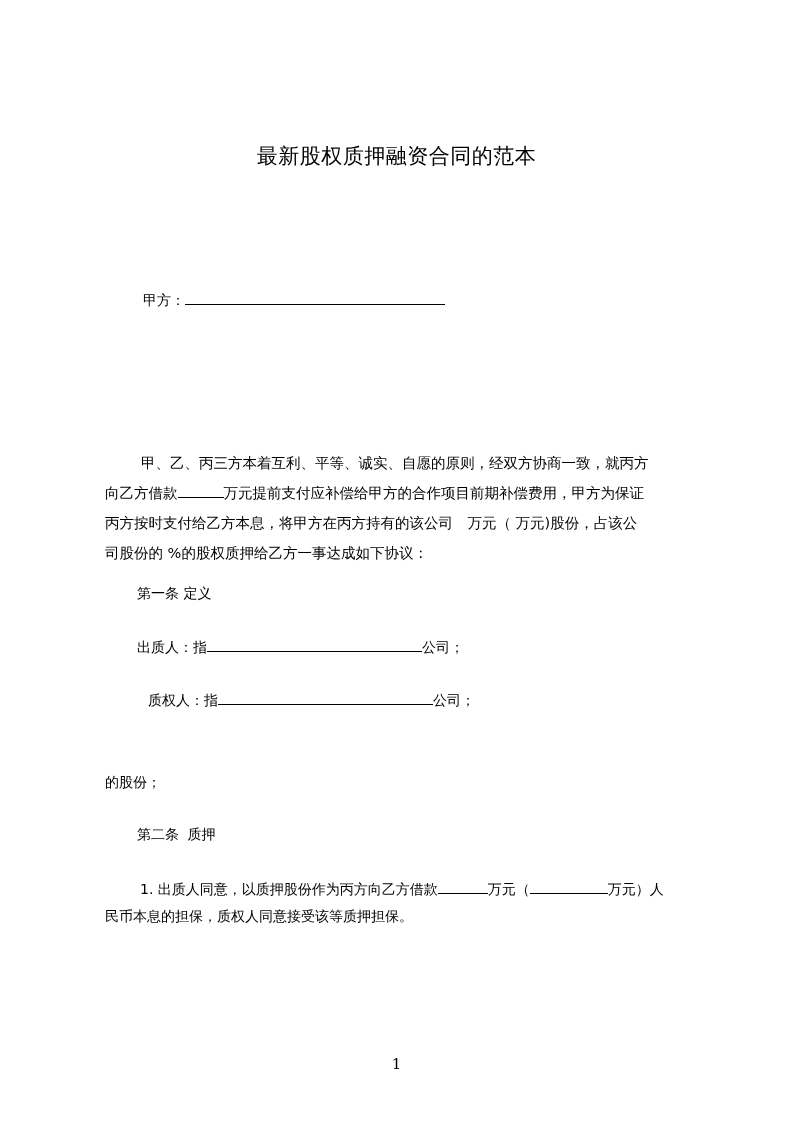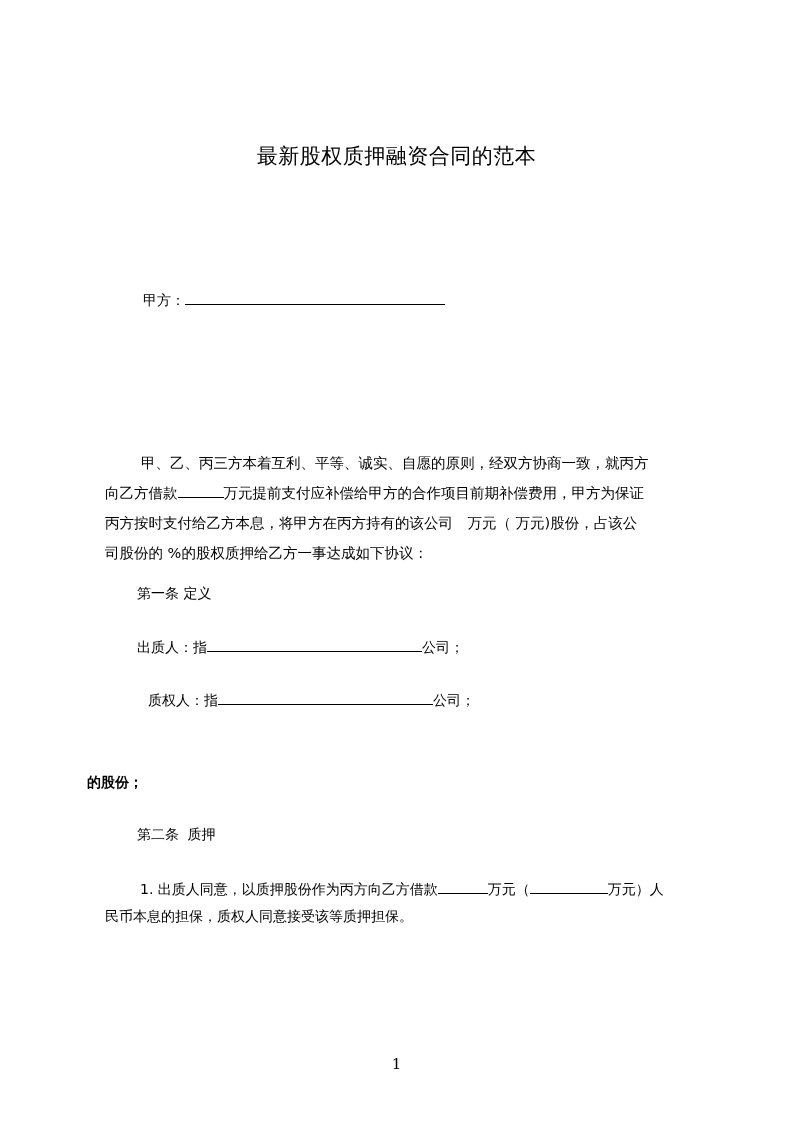--- a/index.html
+++ b/index.html
@@ -49,21 +49,21 @@
   <div class="line" style="left:137px; top:583px;text-align:right;">第一条  定义</div>
 
   <div class="line" style="left:137px; top:637px;">
     <span>出质人：指</span><span class="blank" style="width:215px;"></span><span>公司；</span>
   </div>
 
   <div class="line" style="left:137px; top:690px;margin-left:11px;">
     <span>质权人：指</span><span class="blank" style="width:215px;"></span><span>公司；</span>
   </div>
 
-  <div class="line" style="left:87px; top:772px;font-weight:bold;">的股份；</div>
+  <div class="line" style="left:105px; top:772px;">的股份；</div>
 
   <div class="line" style="left:137px; top:825px;font-family:Liberation Mono, monospace;">第二条  质押</div>
 
   <div class="line" style="left:140px; top:879px;">
     <span>1. 出质人同意，以质押股份作为丙方向乙方借款</span><span class="blank" style="width:50px;"></span><span>万元（</span><span class="blank" style="width:78px;"></span><span>万元）人</span>
   </div>
   <div class="line" style="left:105px; top:906px;">民币本息的担保，质权人同意接受该等质押担保。</div>
 
   <div class="pagenum">1</div>
 </div>

